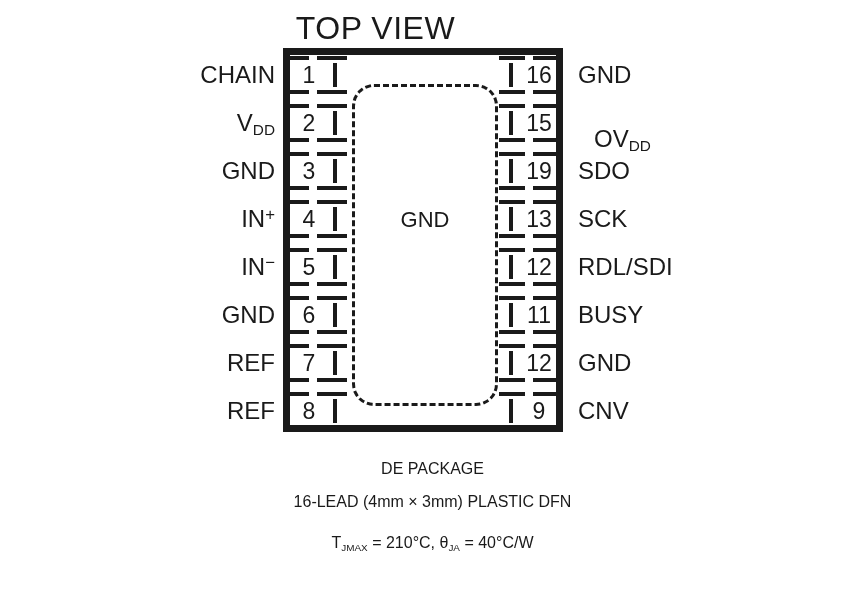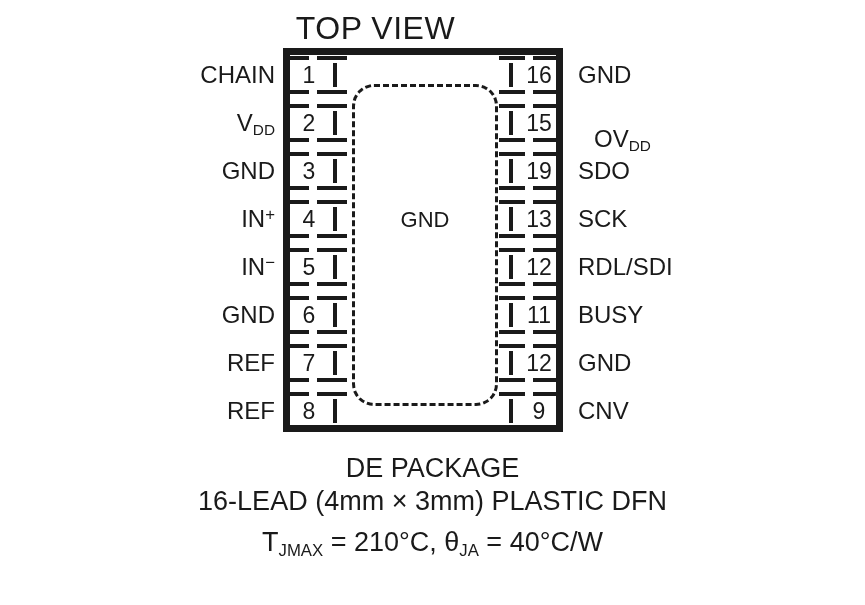--- a/index.html
+++ b/index.html
@@ -138,21 +138,21 @@
 
   
   .caption {
     position: absolute;
     left: 0;
     top: 452px;
     width: 865px;
     text-align: center;
   }
   .caption-line {
-    font-size: 27px;
+    font-size: 16px;
     line-height: 33px;
     white-space: nowrap;
   }
   .caption-line sub {
     font-size: 0.62em;
     vertical-align: baseline;
     position: relative;
     top: 0.28em;
   }
   .caption-line.line-3 { margin-top: 8px; }

